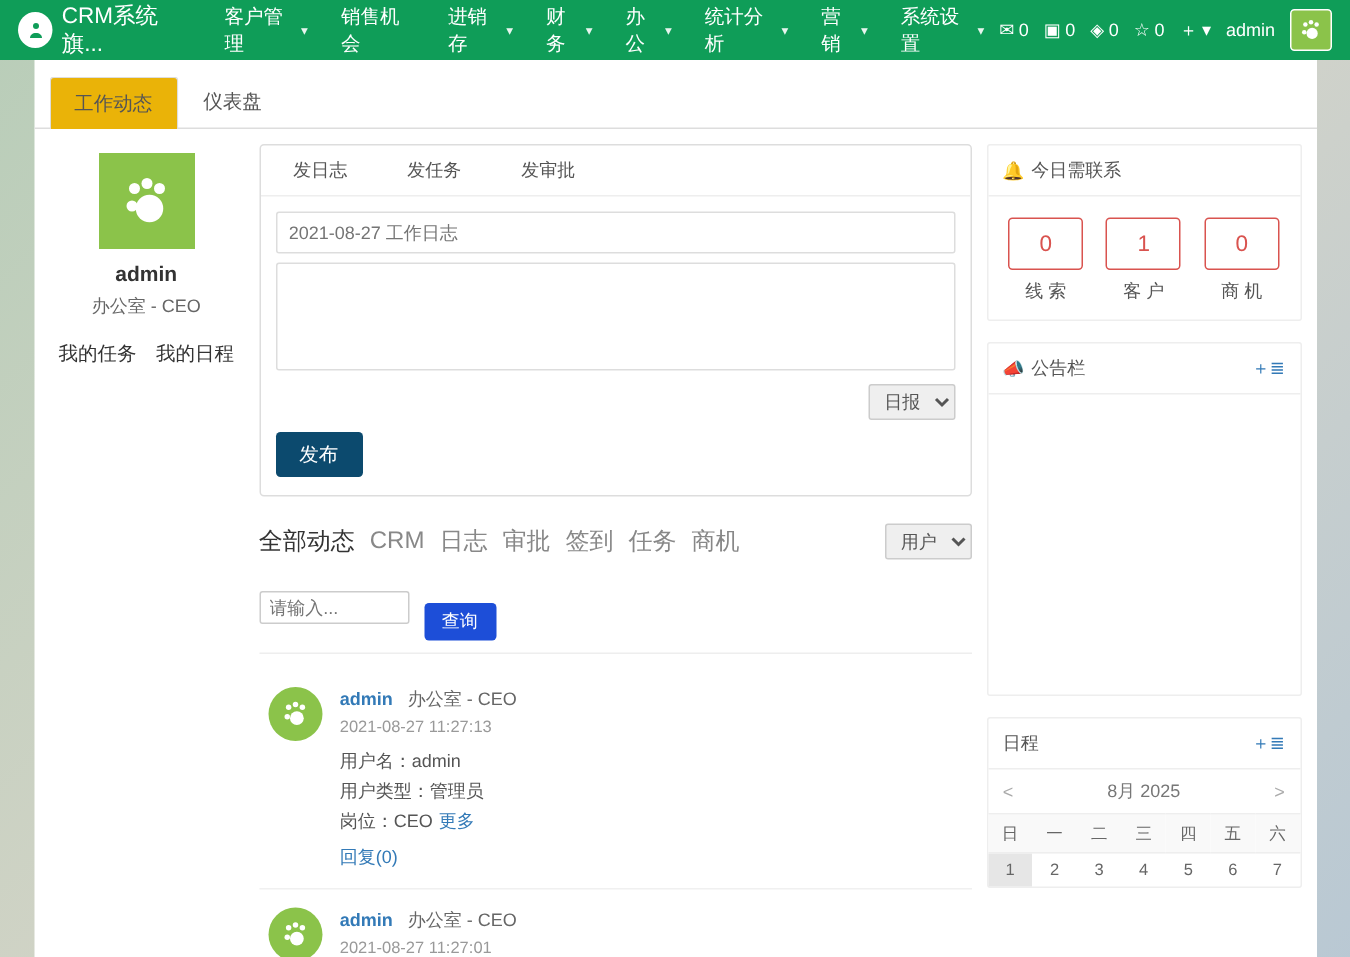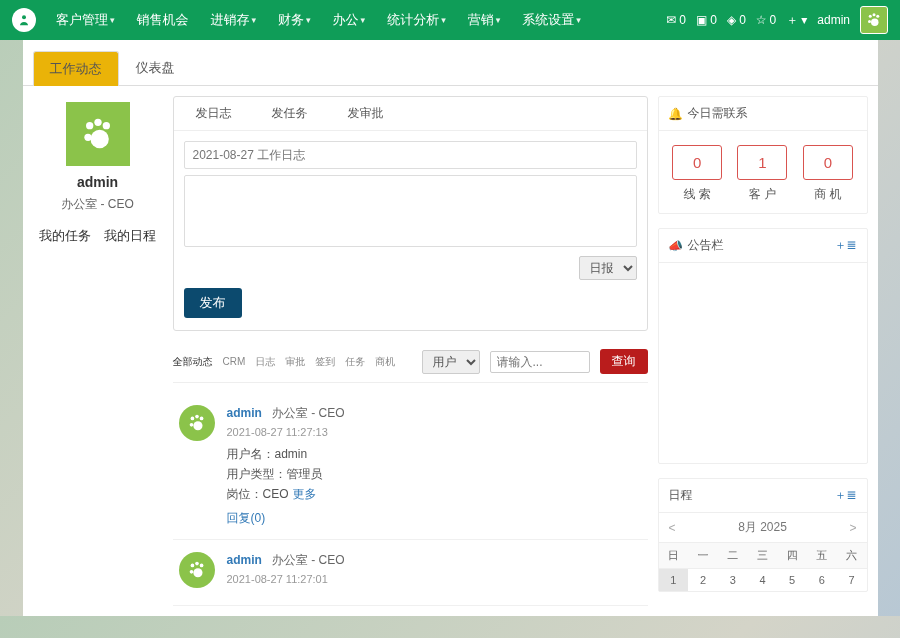--- a/index.html
+++ b/index.html
@@ -34,25 +34,25 @@
 .mid-col { flex: 1; min-width: 0; }
 .compose-box { border: 1px solid #ddd; border-radius: 3px; padding: 0 0 12px 0; margin-bottom: 18px; }
 .compose-tabs { display: flex; gap: 40px; padding: 8px 22px; border-bottom: 1px solid #eee; }
 .compose-tab { color: #555; cursor: pointer; font-size: 12px; }
 .compose-title { width: calc(100% - 20px); margin: 10px 10px 6px; padding: 6px 8px; border: 1px solid #ddd; border-radius: 2px; font-size: 12px; color: #999; }
 .compose-body { width: calc(100% - 20px); height: 72px; margin: 0 10px 6px; border: 1px solid #ddd; border-radius: 2px; resize: none; }
 .compose-row { display: flex; justify-content: flex-end; padding: 0 10px 8px; }
 .select-sm { border: 1px solid #ccc; padding: 3px 6px; font-size: 12px; color: #555; border-radius: 2px; }
 .btn-pub { background: #0c4a6e; color: #fff; border: none; padding: 6px 16px; border-radius: 3px; margin: 0 13px 0 10px; cursor: pointer; font-size: 13px; }
 .feed-filters { display: flex; align-items: center; gap: 10px; border-bottom: 1px solid #eee; padding-bottom: 8px; margin-bottom: 10px; flex-wrap: wrap; }
-.ff-item { color: #888; cursor: pointer; font-size: 10px; }
+.ff-item { color: #888; cursor: pointer; font-size: 16px; }
 .ff-item.active { color: #333; }
 .feed-filters .spacer { flex: 1; }
 .input-sm { border: 1px solid #ccc; padding: 3px 6px; font-size: 12px; border-radius: 2px; width: 100px; }
-.btn-query { background: #b91c1c; color: #fff; border: none; padding: 4px 12px; border-radius: 3px; cursor: pointer; font-size: 12px; }
+.btn-query { background: #1d4ed8; color: #fff; border: none; padding: 4px 12px; border-radius: 3px; cursor: pointer; font-size: 12px; margin-top: 19px; }
 .feed-item { display: flex; gap: 12px; padding: 12px 6px; border-bottom: 1px solid #f0f0f0; }
 .feed-avatar { width: 36px; height: 36px; border-radius: 50%; background: #8bc34a; display: flex; align-items: center; justify-content: center; flex-shrink: 0; }
 .feed-body { flex: 1; }
 .feed-head { margin-bottom: 4px; }
 .feed-user { color: #337ab7; font-weight: bold; }
 .feed-role { color: #666; margin-left: 10px; }
 .feed-time { color: #999; font-size: 11px; margin-bottom: 8px; }
 .feed-text { margin-bottom: 6px; }
 .feed-text a { color: #337ab7; text-decoration: none; }
 .feed-meta { color: #555; margin-bottom: 3px; }
@@ -79,20 +79,21 @@
 <body>
 
 <div class="topbar">
   <div class="logo-wrap">
     <span class="logo-circle">
       <svg viewBox="0 0 24 24">
           <circle cx="12" cy="8" r="3" fill="#0f9d58"></circle>
           <path d="M6 20c0-3 2.5-5 6-5s6 2 6 5" fill="#0f9d58"></path>
         </svg>
     </span>
+    <span class="brand">CRM系统旗...</span>
   </div>
   <div class="nav-menu">
     <div class="nav-item">
         <span>客户管理</span>
         <span class="caret">▾</span>
       </div>
     <div class="nav-item">
         <span>销售机会</span>
       </div>
     <div class="nav-item">

